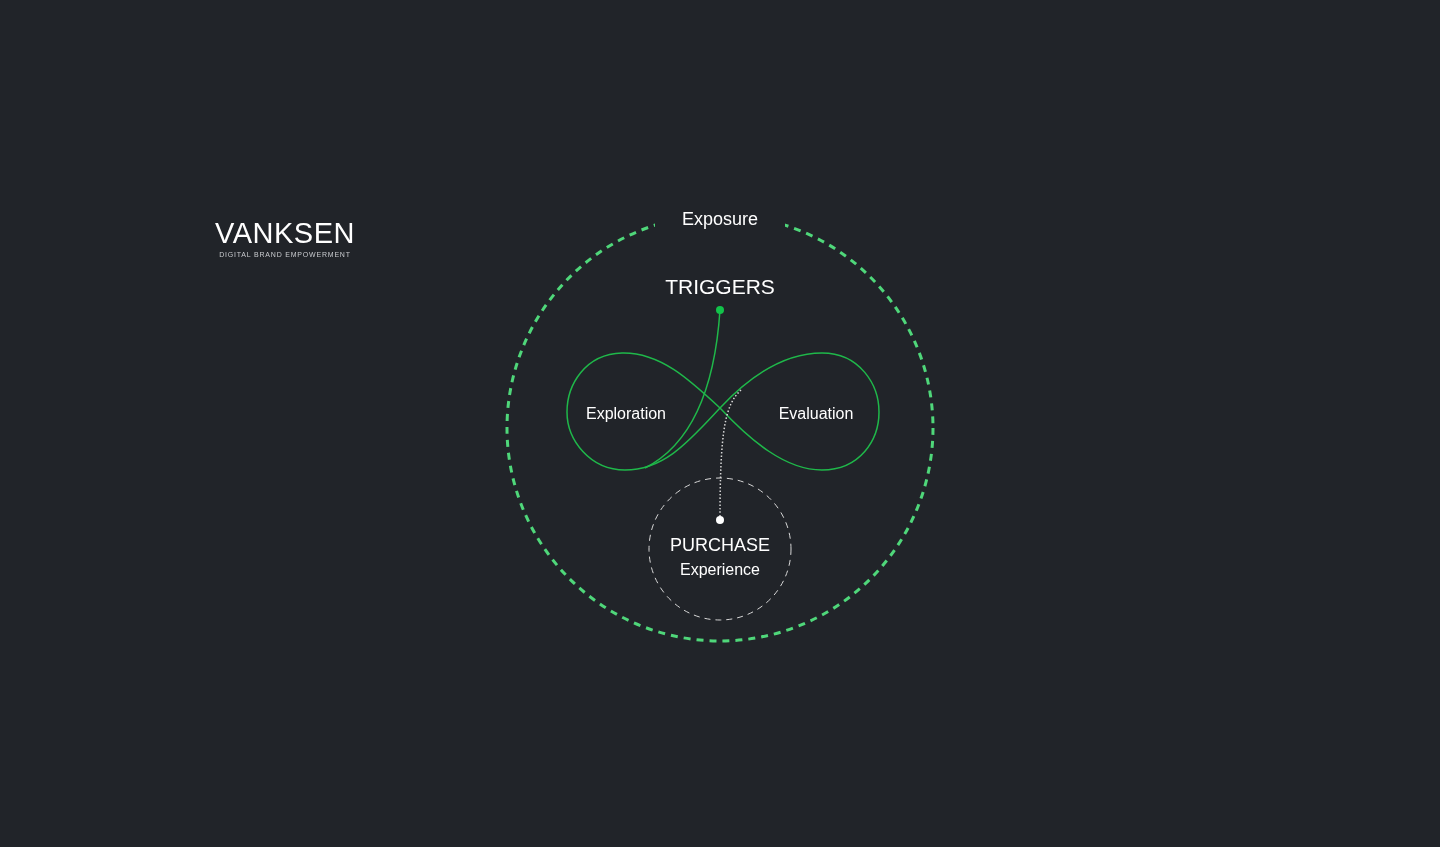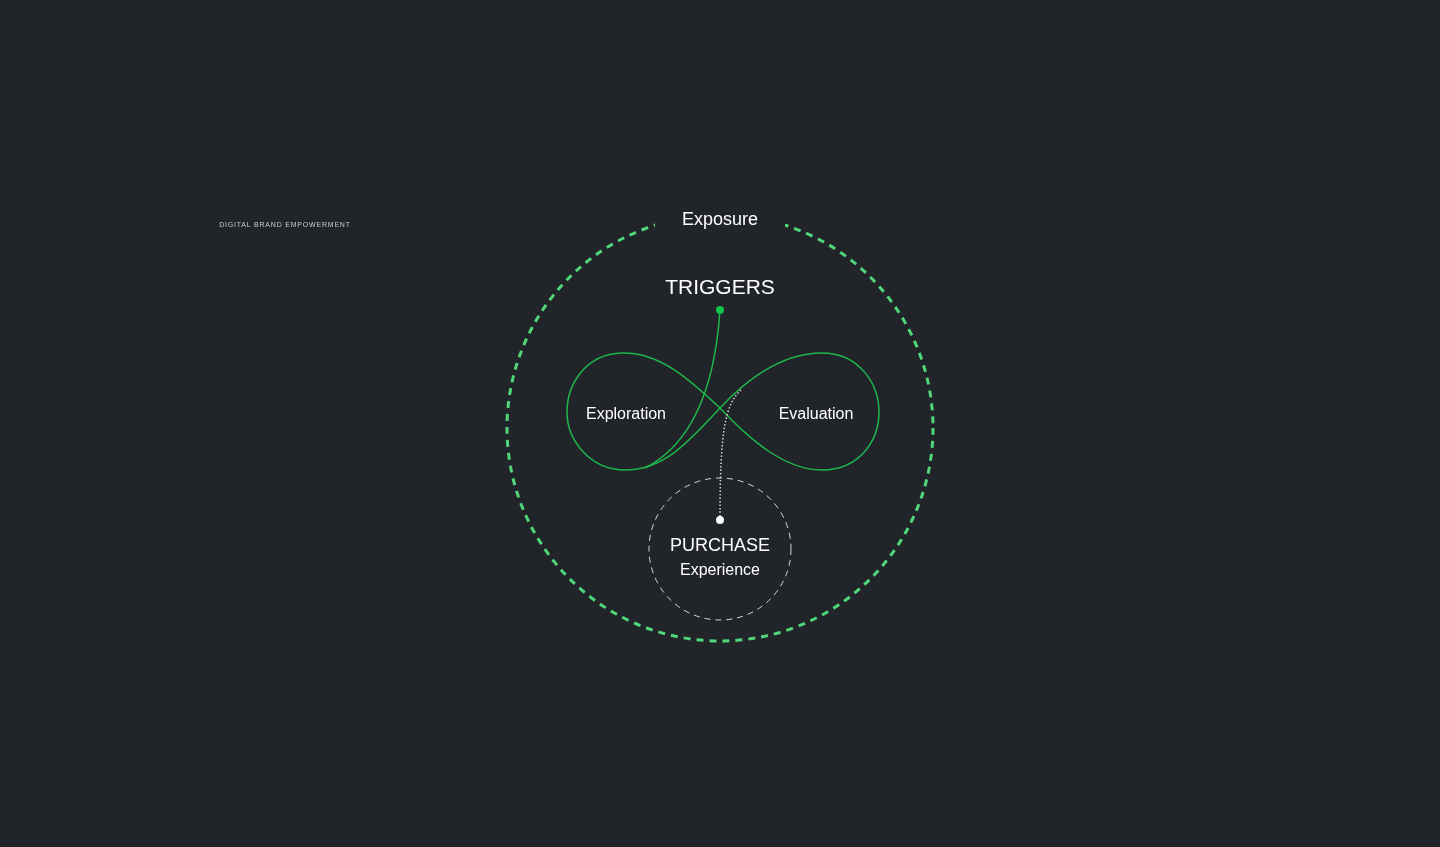--- a/index.html
+++ b/index.html
@@ -23,20 +23,23 @@
     font-size: 7px; letter-spacing: 0.8px; color: #c9cbcf;
     margin-top: 3px; text-align: center;
   }
   svg.diagram { position: absolute; left: 0; top: 0; }
   .lbl { fill: #ffffff; font-family: "Liberation Sans", sans-serif; text-anchor: middle; }
 </style>
 </head>
 <body>
 
 <div class="logo">
+  <div class="logo-word">
+    <span>VANKSEN</span>
+  </div>
   <div class="logo-sub">DIGITAL BRAND EMPOWERMENT</div>
 </div>
 
 <svg class="diagram" width="1440" height="847" viewBox="0 0 1440 847">
 
   <circle cx="720" cy="428" r="213" fill="none" stroke="#4fd77a" stroke-width="3" stroke-dasharray="7 6" stroke-dashoffset="0" style="stroke-dasharray: 7 6;"></circle>
 
   <rect x="655" y="200" width="130" height="35" fill="#212429"></rect>
 
   <text class="lbl" x="720" y="225" font-size="18">Exposure</text>

